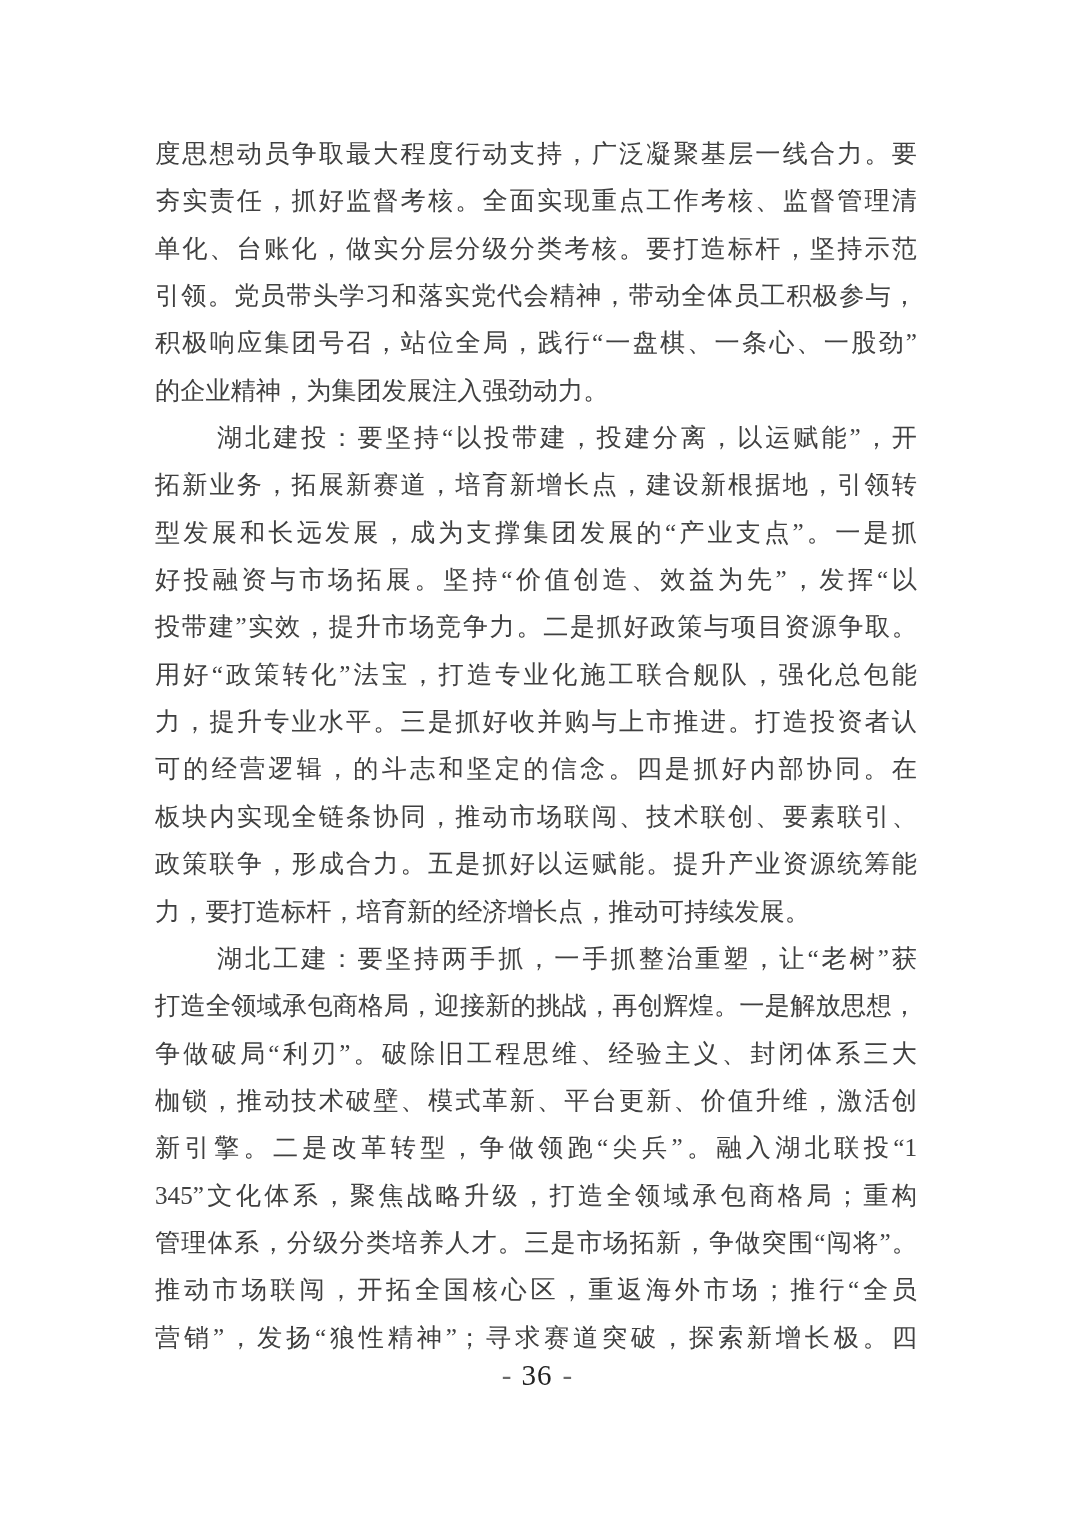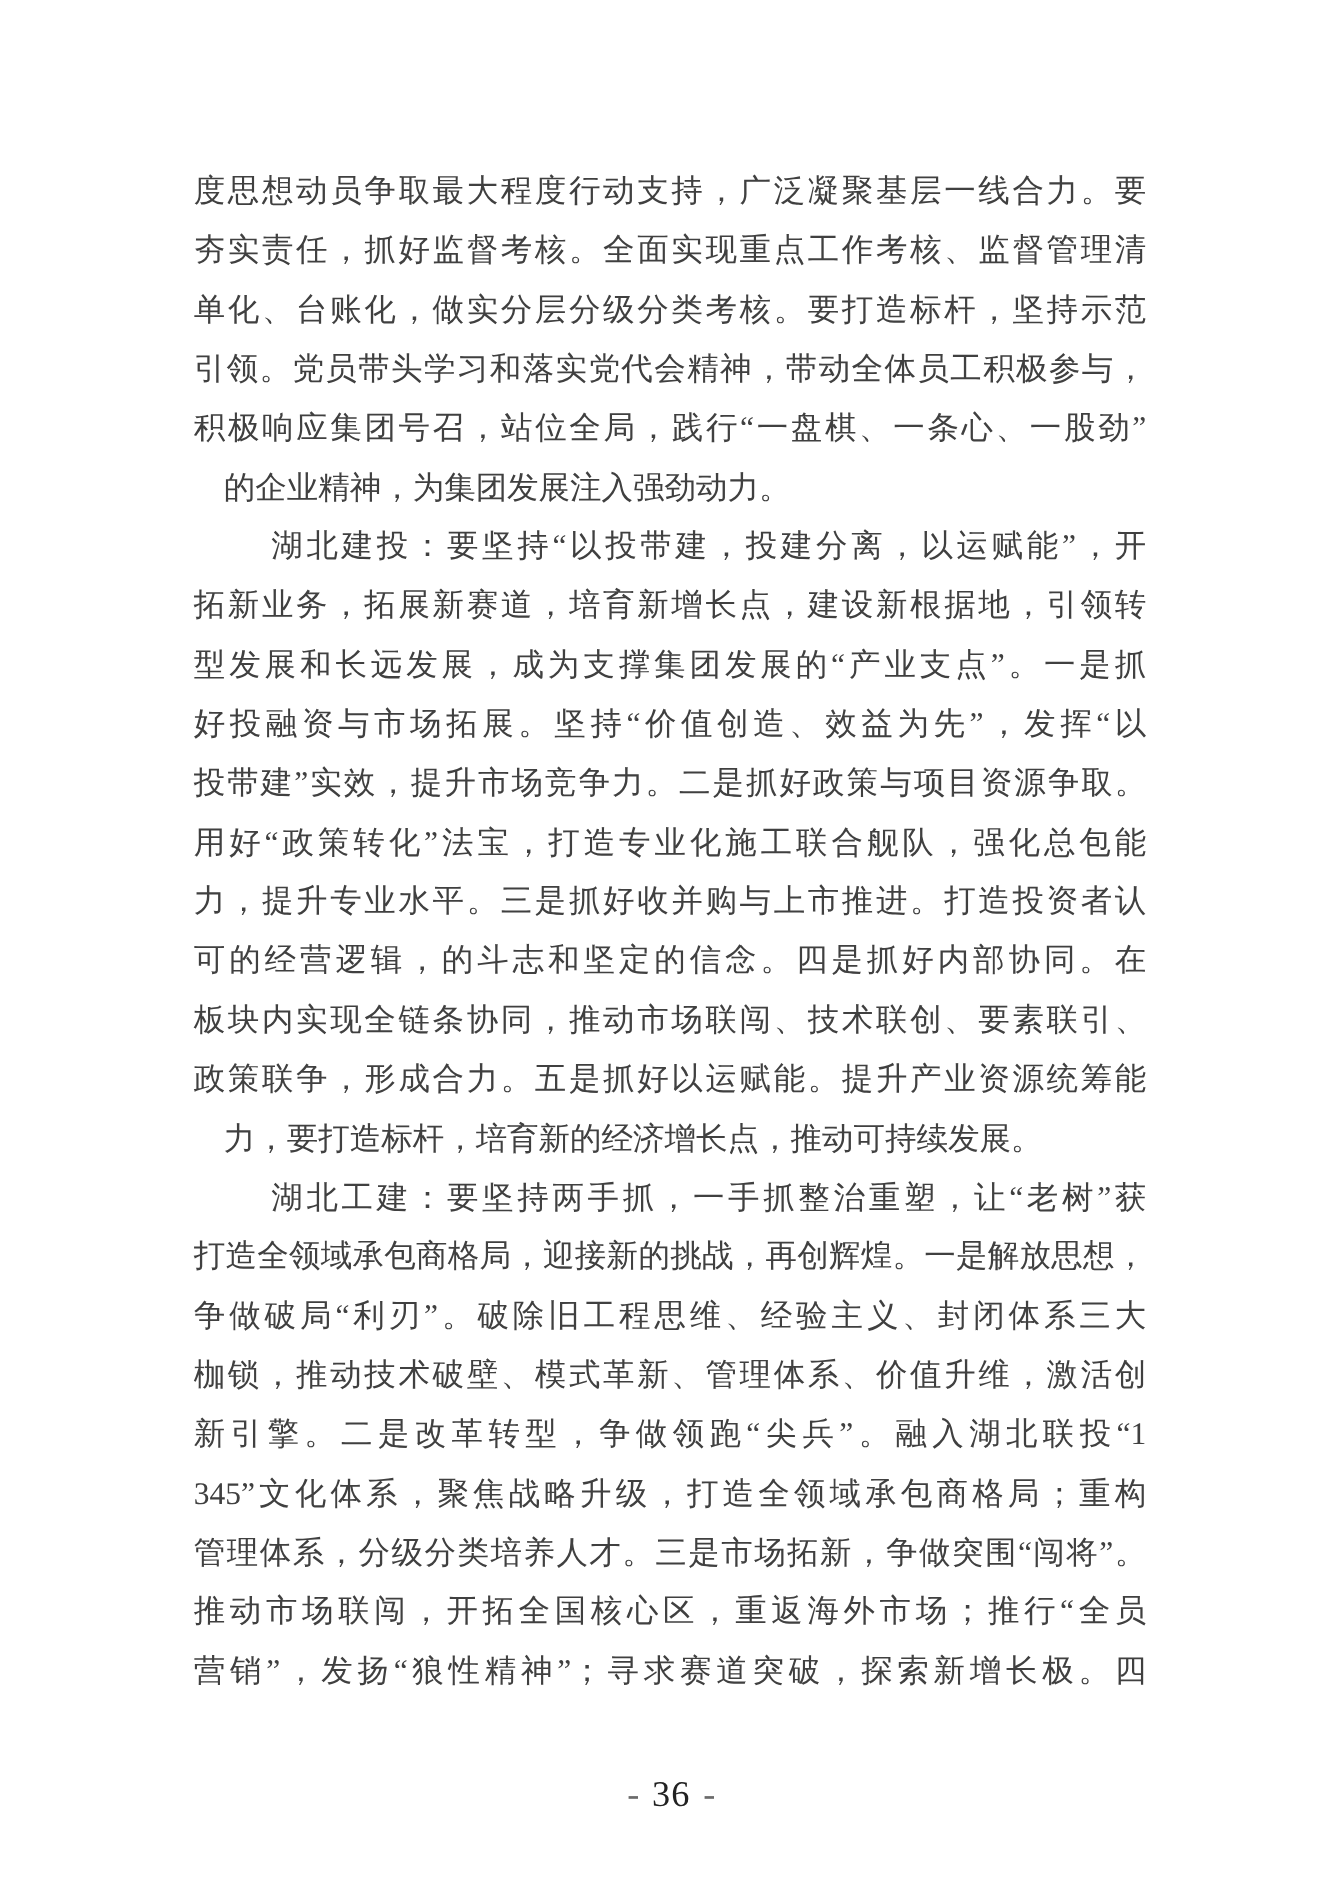--- a/index.html
+++ b/index.html
@@ -29,26 +29,25 @@
     white-space: nowrap;
     text-align: justify;
     text-align-last: justify;
     overflow: visible;
   }
   .text-line.indent {
     text-indent: 62px;
   }
   .text-line.para-end {
     text-align-last: left;
-    margin-left: 24px;
   }
   .footer {
     position: absolute;
     left: 0;
-    top: 1417px;
+    top: 1356px;
     width: 100%;
     text-align: center;
     font-size: 29px;
     line-height: 38px;
     color: #222222;
   }
   .footer .dash {
     color: #6b6b6b;
     padding: 0 10px;
   }
@@ -76,21 +75,21 @@
       <div class="text-line">投带建”实效，提升市场竞争力。二是抓好政策与项目资源争取。</div>
       <div class="text-line">用好“政策转化”法宝，打造专业化施工联合舰队，强化总包能</div>
       <div class="text-line">力，提升专业水平。三是抓好收并购与上市推进。打造投资者认</div>
       <div class="text-line">可的经营逻辑，的斗志和坚定的信念。四是抓好内部协同。在</div>
       <div class="text-line">板块内实现全链条协同，推动市场联闯、技术联创、要素联引、</div>
       <div class="text-line">政策联争，形成合力。五是抓好以运赋能。提升产业资源统筹能</div>
       <div class="text-line para-end">力，要打造标杆，培育新的经济增长点，推动可持续发展。</div>
       <div class="text-line indent">湖北工建：要坚持两手抓，一手抓整治重塑，让“老树”获</div>
       <div class="text-line">打造全领域承包商格局，迎接新的挑战，再创辉煌。一是解放思想，</div>
       <div class="text-line">争做破局“利刃”。破除旧工程思维、经验主义、封闭体系三大</div>
-      <div class="text-line">枷锁，推动技术破壁、模式革新、管理体系、价值升维，激活创</div>
+      <div class="text-line">枷锁，推动技术破壁、模式革新、平台更新、价值升维，激活创</div>
       <div class="text-line">新引擎。二是改革转型，争做领跑“尖兵”。融入湖北联投“1</div>
       <div class="text-line">345”文化体系，聚焦战略升级，打造全领域承包商格局；重构</div>
       <div class="text-line">管理体系，分级分类培养人才。三是市场拓新，争做突围“闯将”。</div>
       <div class="text-line">推动市场联闯，开拓全国核心区，重返海外市场；推行“全员</div>
       <div class="text-line">营销”，发扬“狼性精神”；寻求赛道突破，探索新增长极。四</div>
     </div>
 
   <div class="footer">
     <span class="dash">-</span><span class="num">36</span><span class="dash">-</span>
   </div>

